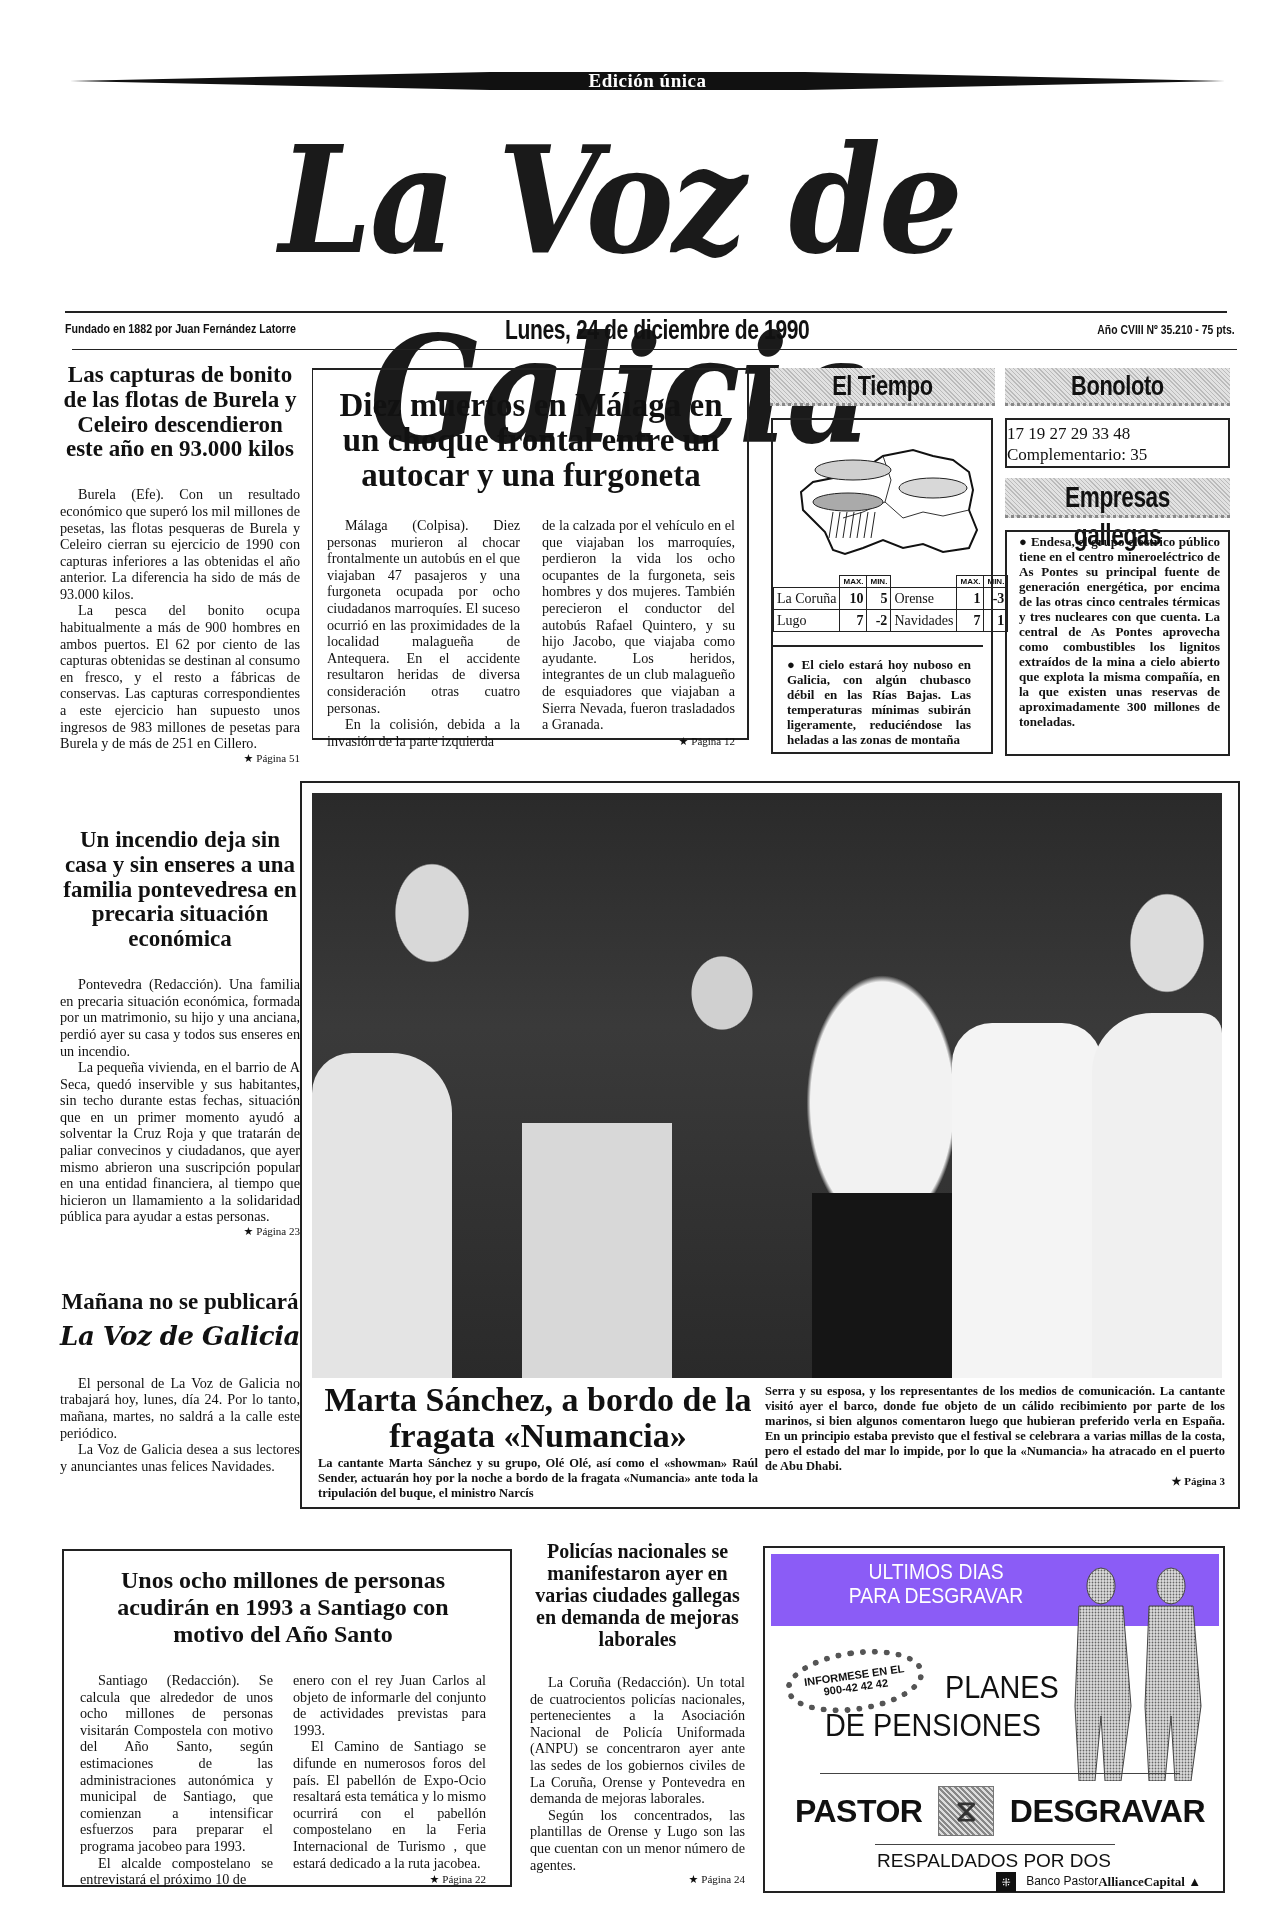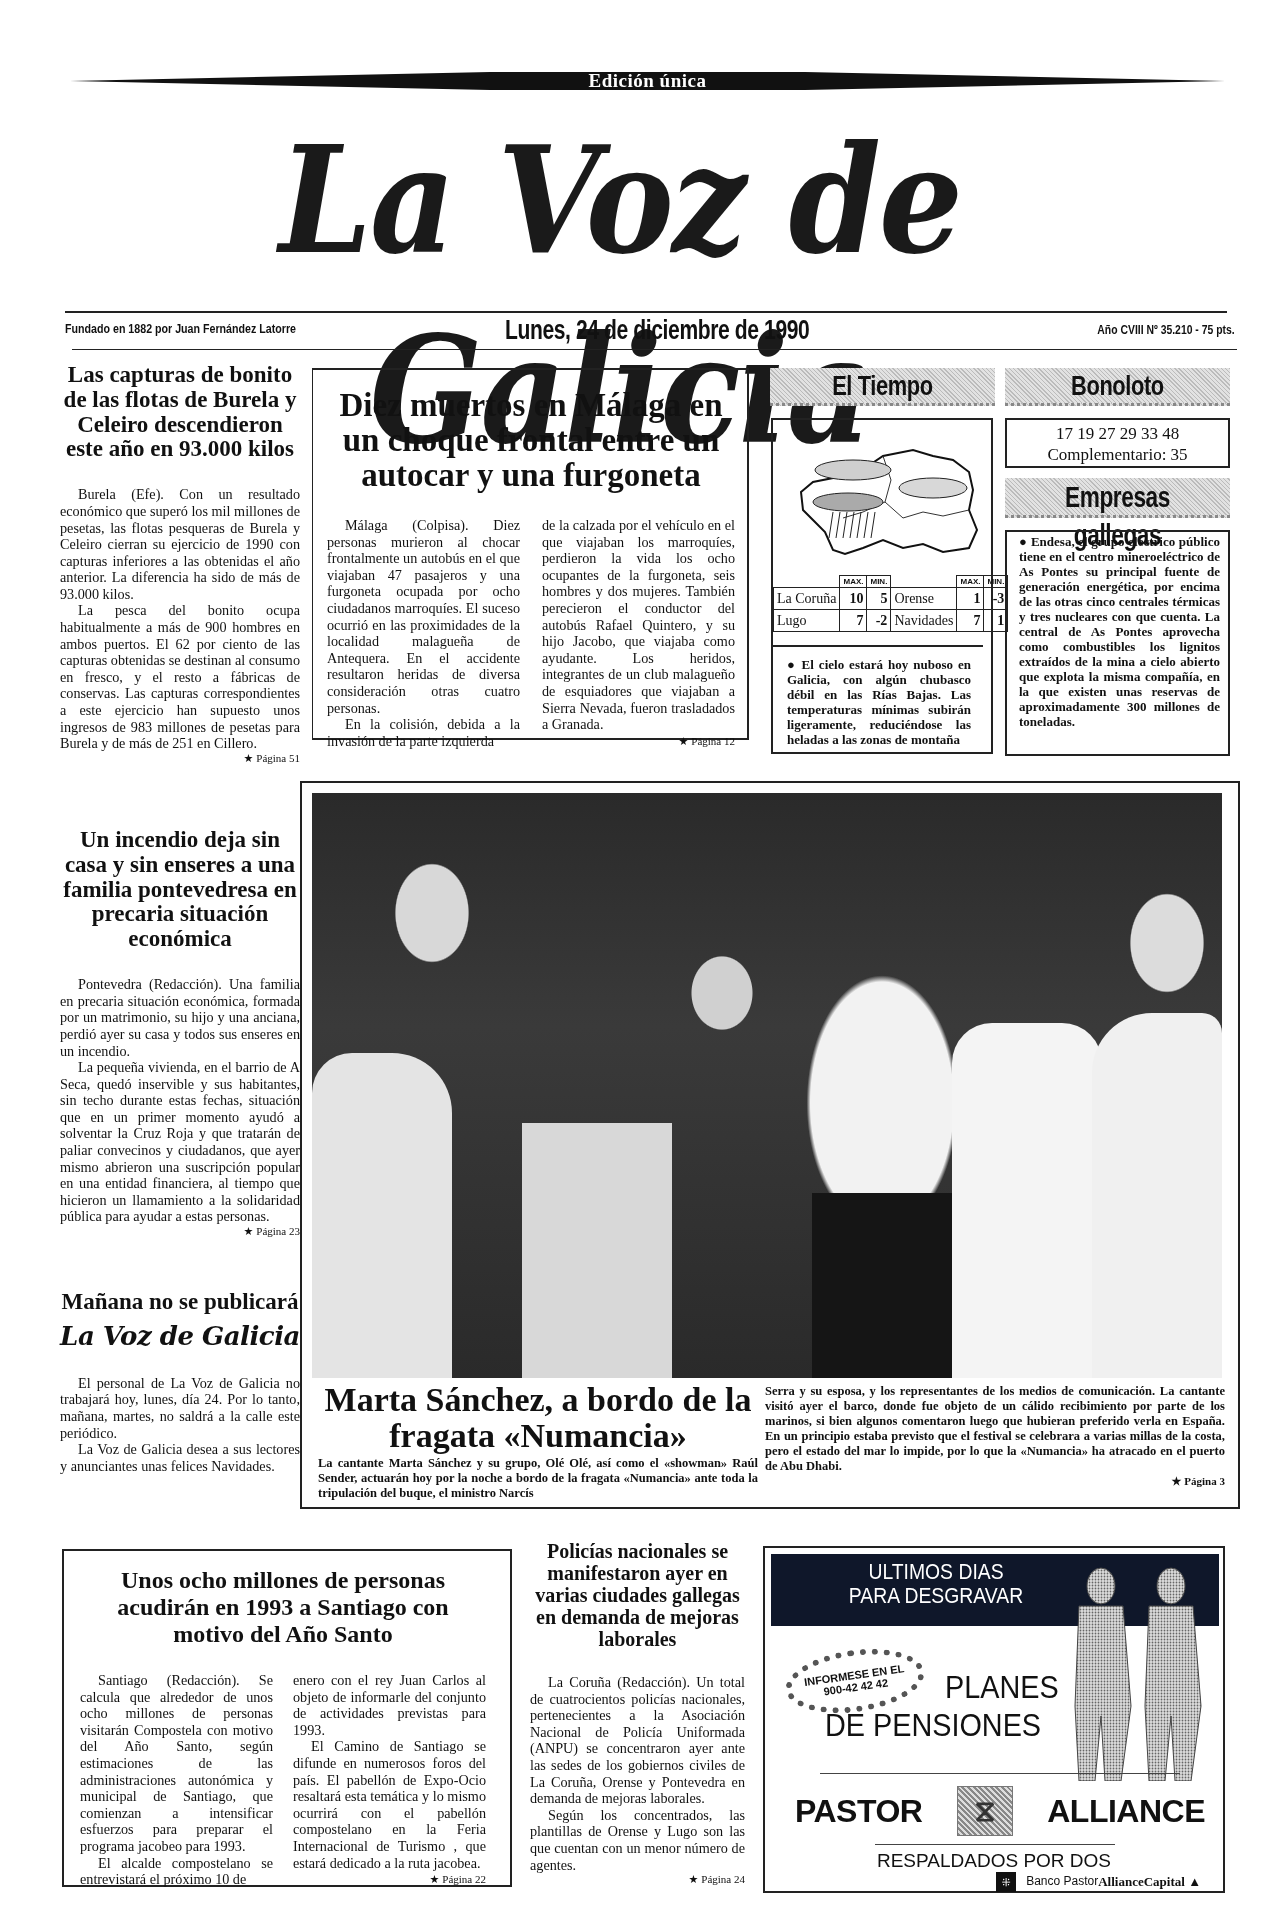--- a/index.html
+++ b/index.html
@@ -54,21 +54,21 @@
   .tiempo-box { left: 771px; top: 418px; width: 222px; height: 336px; border: 2px solid #222; }
   .map-area { position: absolute; left: 0; top: 0; width: 218px; height: 155px; }
   .weather-table { position: absolute; left: 0; top: 155px; width: 218px; border-collapse: collapse; font-size: 14px; }
   .weather-table td { border: 1px solid #222; padding: 0 3px; height: 22px; white-space: nowrap; }
   .weather-table .hdr td { font-family: "Liberation Sans", sans-serif; font-size: 8px; height: 12px; font-weight: bold; text-align: center; }
   .weather-table .hdr td.blank { border: none; border-left: 1px solid #222; border-right: 1px solid #222;}
   .weather-table td.num { text-align: right; font-weight: bold; font-size: 14px; }
   .forecast { position: absolute; left: 0; top: 225px; width: 210px; padding: 10px 12px 0 14px; font-weight: bold; font-size: 13px; line-height: 15px; text-align: justify; border-top: 2px solid #222;}
 
   .bono-title { left: 1005px; top: 368px; width: 225px; height: 38px; font-size: 28px; line-height: 36px; }
-  .bono-box { left: 1005px; top: 418px; width: 225px; height: 50px; border: 2px solid #222; text-align: center; font-size: 17px; line-height: 21px; padding-top: 3px; }
+  .bono-box { left: 1005px; top: 418px; width: 225px; height: 50px; border: 2px solid #222; font-size: 17px; line-height: 21px; padding-top: 3px; }
   .empresas-title { left: 1005px; top: 478px; width: 225px; height: 40px; font-size: 29px; line-height: 38px; }
   .empresas-box { left: 1005px; top: 530px; width: 225px; height: 226px; border: 2px solid #222; padding: 2px 8px 0 12px; font-weight: bold; font-size: 13px; line-height: 15px; text-align: justify; }
 
   
   .photo-frame { left: 300px; top: 781px; width: 940px; height: 728px; border: 2px solid #222; }
   .photo { left: 312px; top: 793px; width: 910px; height: 585px; background:
     radial-gradient(ellipse 60px 80px at 120px 120px, #d8d8d8 0 60%, transparent 62%),
     radial-gradient(ellipse 50px 60px at 410px 200px, #d0d0d0 0 60%, transparent 62%),
     radial-gradient(ellipse 130px 220px at 570px 310px, #f2f2f2 0 55%, transparent 58%),
     radial-gradient(ellipse 60px 80px at 855px 150px, #dcdcdc 0 60%, transparent 62%),
@@ -80,21 +80,21 @@
   .photo-lede-2 { left: 765px; top: 1384px; width: 460px; font-weight: bold; font-size: 12.5px; line-height: 15px; text-align: justify; }
 
   
   .box-santiago { left: 62px; top: 1549px; width: 450px; height: 338px; border: 2px solid #222; padding: 16px 24px 0 16px; }
   .box-santiago .headline { font-size: 24px; line-height: 27px; margin-bottom: 8px; }
   .box-santiago .two-col { gap: 20px; }
   .art-policias { left: 530px; top: 1540px; width: 215px; }
   .art-policias .headline { font-size: 20px; line-height: 22px; margin-bottom: 6px; }
 
   .ad { left: 763px; top: 1546px; width: 462px; height: 347px; border: 2px solid #222; background: #fff; }
-  .ad-top { position: absolute; left: 6px; top: 6px; width: 448px; height: 72px; background: #0f172a; }
+  .ad-top { position: absolute; left: 6px; top: 6px; width: 448px; height: 72px; background: #8b5cf6; }
   .ad-top-text { position: absolute; left: 60px; top: 6px; width: 210px; text-align: center; color: #fff; font-family: "Liberation Sans", sans-serif; font-size: 22px; line-height: 24px; transform: scaleX(0.88); }
   .ad-men { position: absolute; right: 12px; top: 18px; width: 150px; height: 215px; }
   .ad-oval { position: absolute; left: 20px; top: 102px; width: 140px; height: 62px; border-radius: 50%; border: 6px dotted #555; transform: rotate(-8deg); display: flex; flex-direction: column; align-items: center; justify-content: center; font-family: "Liberation Sans", sans-serif; font-weight: bold; font-size: 11px; line-height: 12px; text-align: center; }
   .ad-planes { position: absolute; left: 180px; top: 122px; font-family: "Liberation Sans", sans-serif; font-size: 32px; line-height: 34px; transform: scaleX(0.9); transform-origin: left; }
   .ad-pensiones { position: absolute; left: 60px; top: 160px; font-family: "Liberation Sans", sans-serif; font-size: 32px; line-height: 34px; transform: scaleX(0.9); transform-origin: left; }
   .ad-rule1 { position: absolute; left: 55px; top: 225px; width: 360px; height: 1px; background: #444; }
   .ad-brand { position: absolute; left: 30px; top: 238px; width: 410px; display: flex; align-items: center; justify-content: space-between; font-family: "Liberation Sans", sans-serif; font-weight: bold; font-size: 32px; letter-spacing: -0.5px; }
   .ad-logo { width: 56px; height: 50px; background: repeating-linear-gradient(45deg, #888 0 2px, #ddd 2px 4px); border: 1px solid #777; display:flex; align-items:center; justify-content:center; font-size: 30px; color:#333; }
   .ad-rule2 { position: absolute; left: 110px; top: 296px; width: 240px; height: 1px; background: #444; }
   .ad-backed { position: absolute; left: 0; right: 0; top: 302px; text-align: center; font-family: "Liberation Sans", sans-serif; font-size: 19px; }
@@ -284,21 +284,21 @@
   <div class="ad-oval">
     <div>INFORMESE EN EL</div>
     <div>900-42 42 42</div>
   </div>
   <div class="ad-planes">PLANES</div>
   <div class="ad-pensiones">DE PENSIONES</div>
   <div class="ad-rule1"></div>
   <div class="ad-brand">
     <span>PASTOR</span>
     <span class="ad-logo">⧖</span>
-    <span>ALLIANCE</span>
+    <span>DESGRAVAR</span>
   </div>
   <div class="ad-rule2"></div>
   <div class="ad-backed">RESPALDADOS POR DOS</div>
   <div class="ad-banks">
     <span><span class="bp-logo">⁜</span><span>Banco Pastor</span></span>
     <span class="ac"><span>AllianceCapital</span> <span>▲</span></span>
   </div>
 </div>
 
 </body></html>

